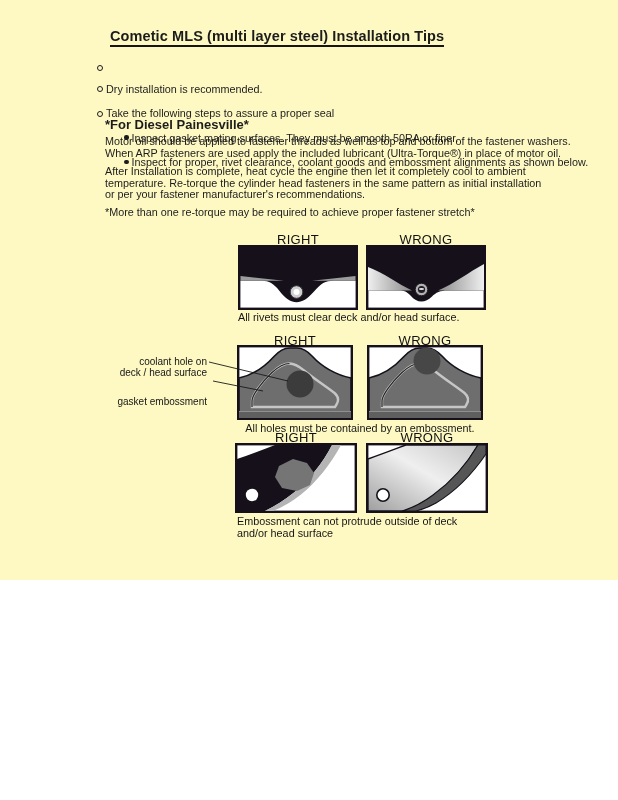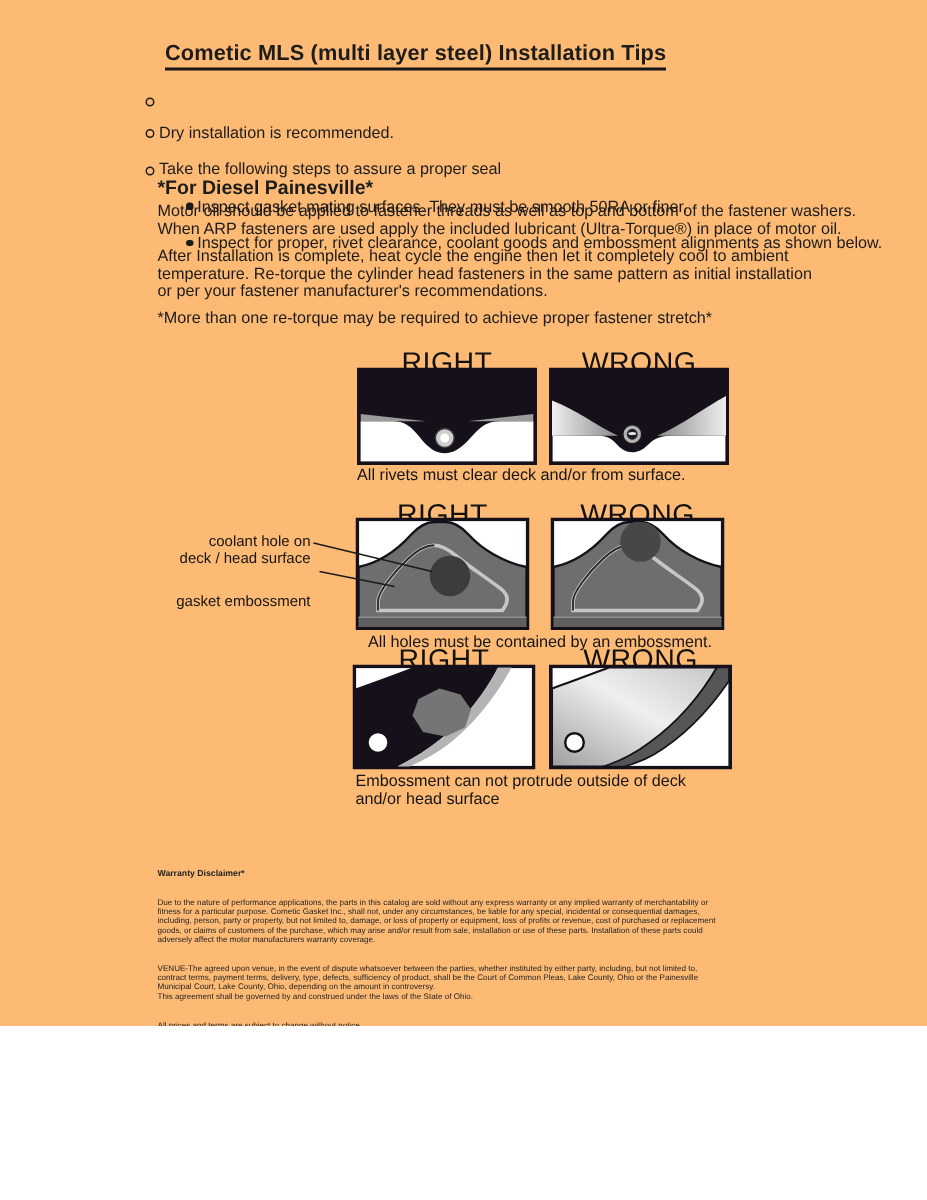--- a/index.html
+++ b/index.html
@@ -1,17 +1,17 @@
 <!DOCTYPE html>
 <html><head>
 <meta charset="utf-8">
 <style>
   html,body{margin:0;padding:0;background:#ffffff;}
   .page{
-    position:relative;width:618px;height:684px;background:#fdba74;overflow:hidden;
+    position:relative;width:618px;height:580px;background:#fef9c3;overflow:hidden;
     font-family:"Liberation Sans","DejaVu Sans",sans-serif;color:#1c1c1c;
   }
   .abs{position:absolute;}
   .title{
     left:110px;top:28px;font-size:14.5px;font-weight:bold;
     border-bottom:2px solid #151515;padding-bottom:1px;letter-spacing:.1px;
     white-space:nowrap;
   }
   .bullets{left:97px;top:49px;font-size:10.8px;line-height:12.2px;white-space:pre-line;}
   .bullet-row{display:flex;align-items:flex-start;}
@@ -22,21 +22,21 @@
   .dot{
     width:4.5px;height:4.5px;background:#1c1c1c;border-radius:50%;
     display:inline-block;margin:3.5px 3px 0 0;flex:0 0 auto;
   }
   .sub{margin-left:27px;}
   .diesel-h{left:105px;top:117px;font-size:13px;font-weight:bold;}
   .para{font-size:10.8px;line-height:11.7px;white-space:pre-line;}
   .p1{left:105px;top:136px;width:470px;}
   .p2{left:105px;top:166px;width:470px;}
   .p3{left:105px;top:207px;width:470px;}
-  .fig-label{font-size:19px;text-align:center;color:#111;letter-spacing:.3px;text-decoration:underline;}
+  .fig-label{font-size:13px;text-align:center;color:#111;letter-spacing:.3px;text-decoration:underline;}
   .caption{font-size:10.8px;line-height:11.6px;white-space:pre-line;color:#151515;}
   .annos{
     left:57px;top:345px;width:150px;text-align:right;
     font-size:10px;line-height:11px;white-space:pre-line;color:#151515;
   }
   .anno2{margin-top:7px;}
   .disclaimer{
     left:105px;top:574px;width:462px;font-size:5.4px;line-height:6.3px;
     color:#232323;white-space:pre-line;
   }
@@ -107,21 +107,21 @@
     </defs>
     <rect x="1.2" y="1.2" width="117.6" height="62.6" fill="#ffffff" stroke="#15101a" stroke-width="2.4"></rect>
     <path d="M2,2 H118 V45.5 H82 C74,45.5 70,47.5 66,51.5 C62.5,55 59,56.5 55.5,56.5 C51.5,56.5 48,54.5 44.5,50.5 C41,46.8 38,45.5 33,45.5 H2 Z" fill="#15101a"></path>
     <path d="M2,22 C18,28 32,39 46,45.5 L2,45.5 Z" fill="url(#wgL)"></path>
     <path d="M118,19 C103,27 88,39 72,45.5 L118,45.5 Z" fill="url(#wgR)"></path>
     <circle cx="55.5" cy="44.5" r="6.3" fill="#b2b2b2" stroke="#1a1a1a" stroke-width="1"></circle>
     <circle cx="55.5" cy="44.5" r="3.6" fill="#241b28"></circle>
     <ellipse cx="55.5" cy="44" rx="2.6" ry="1" fill="#e8e8e8"></ellipse>
   </svg>
 
-  <div class="abs caption" style="left:238px;top:312px;">All rivets must clear deck and/or from surface.</div>
+  <div class="abs caption" style="left:238px;top:312px;">All rivets must clear deck and/or head surface.</div>
 
   <div class="abs fig-label" style="left:237px;top:333px;width:116px;">RIGHT</div>
   <div class="abs fig-label" style="left:367px;top:333px;width:116px;">WRONG</div>
 
   <div class="abs annos">
     <div>coolant hole on
 deck / head surface</div>
     <div class="anno2">gasket embossment</div>
   </div>
 

